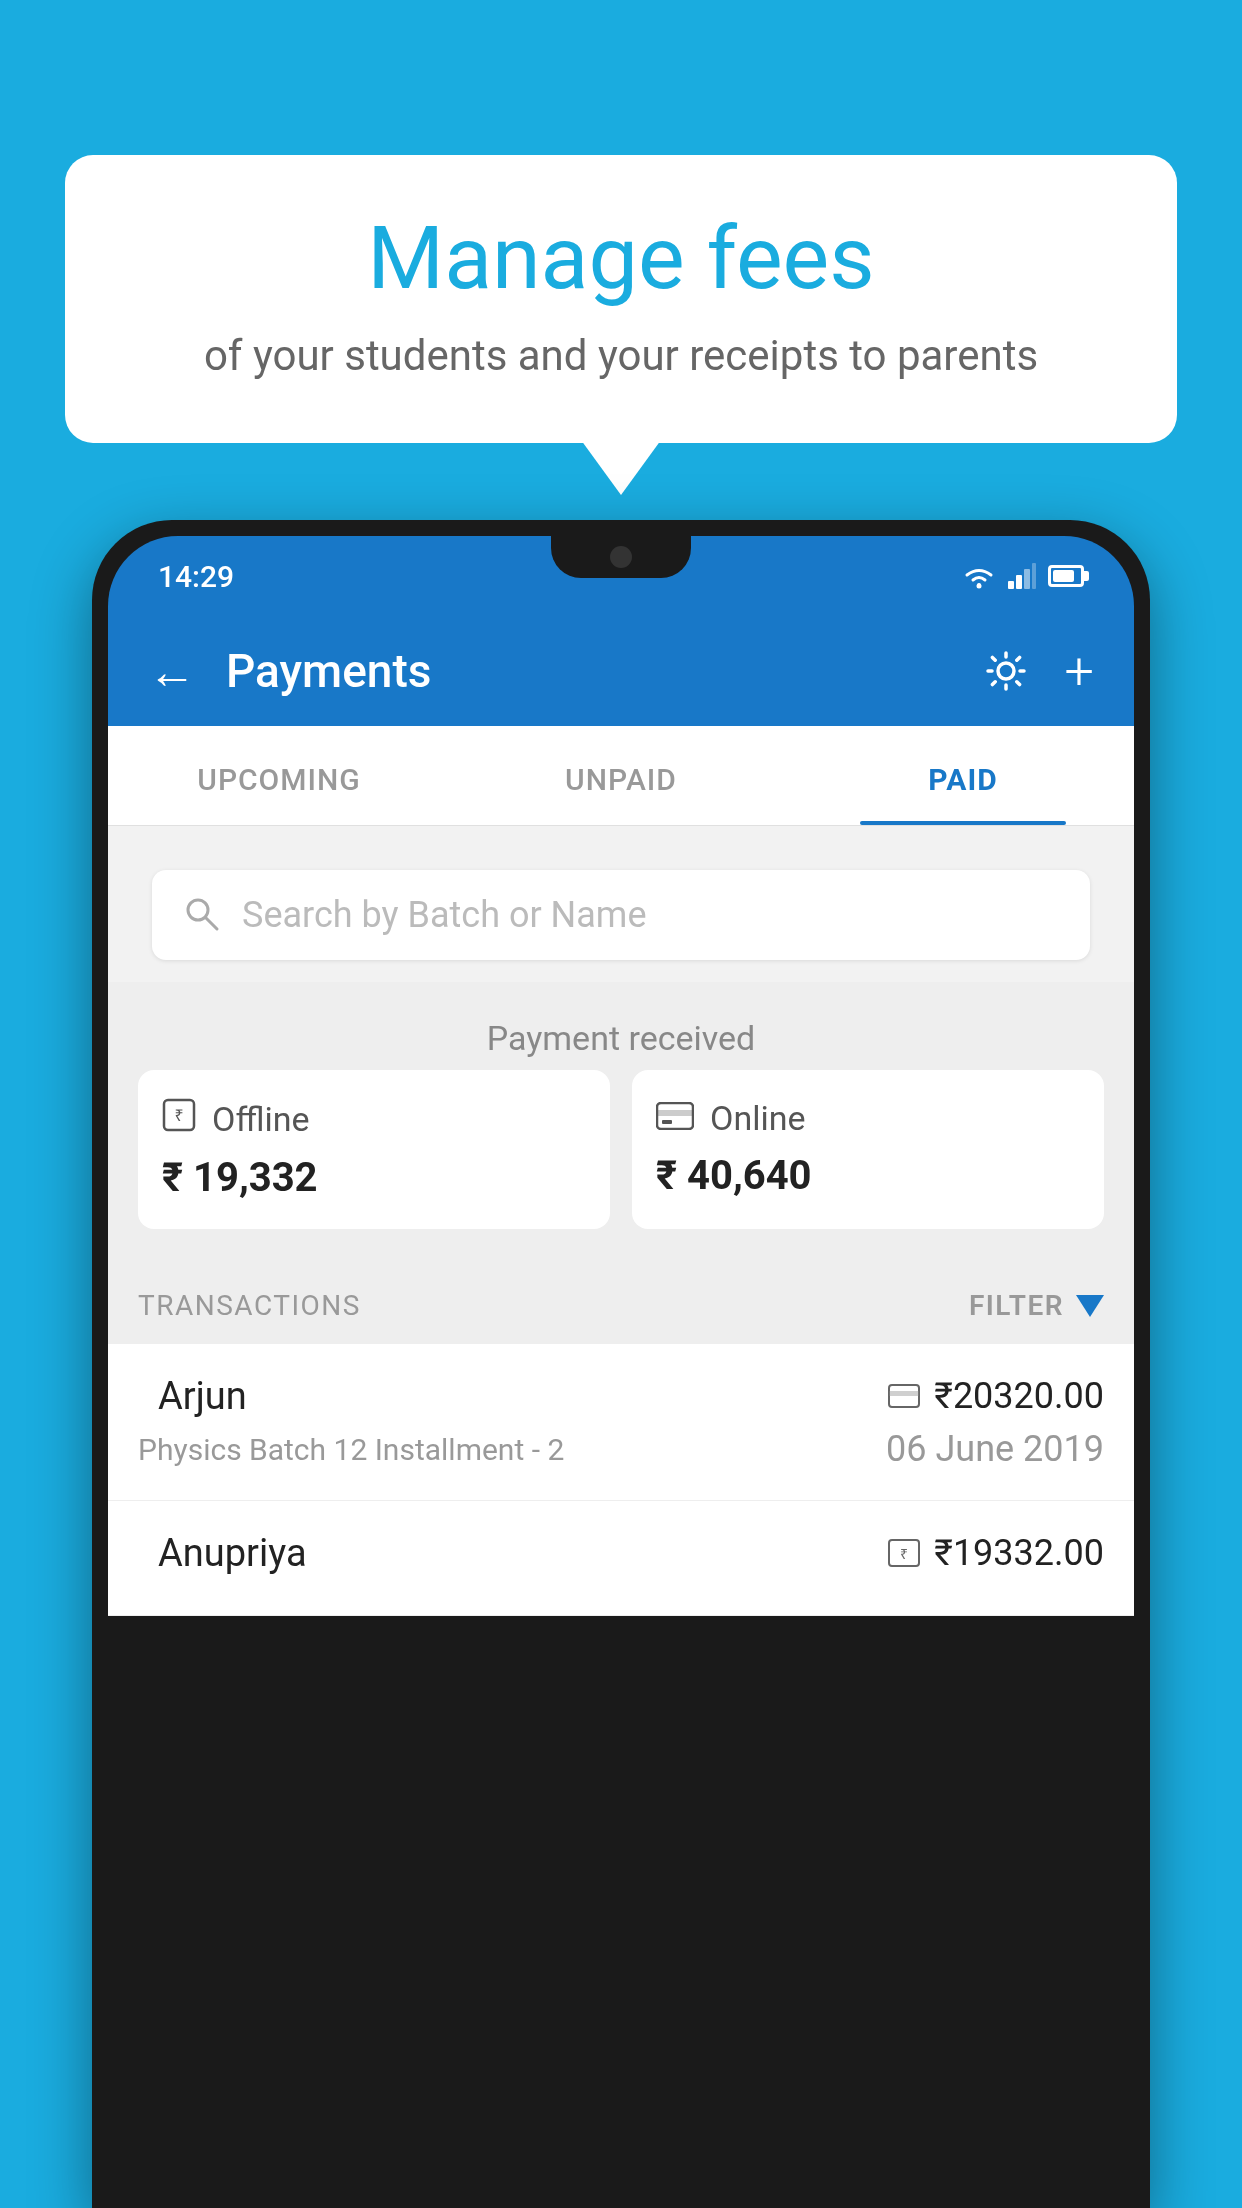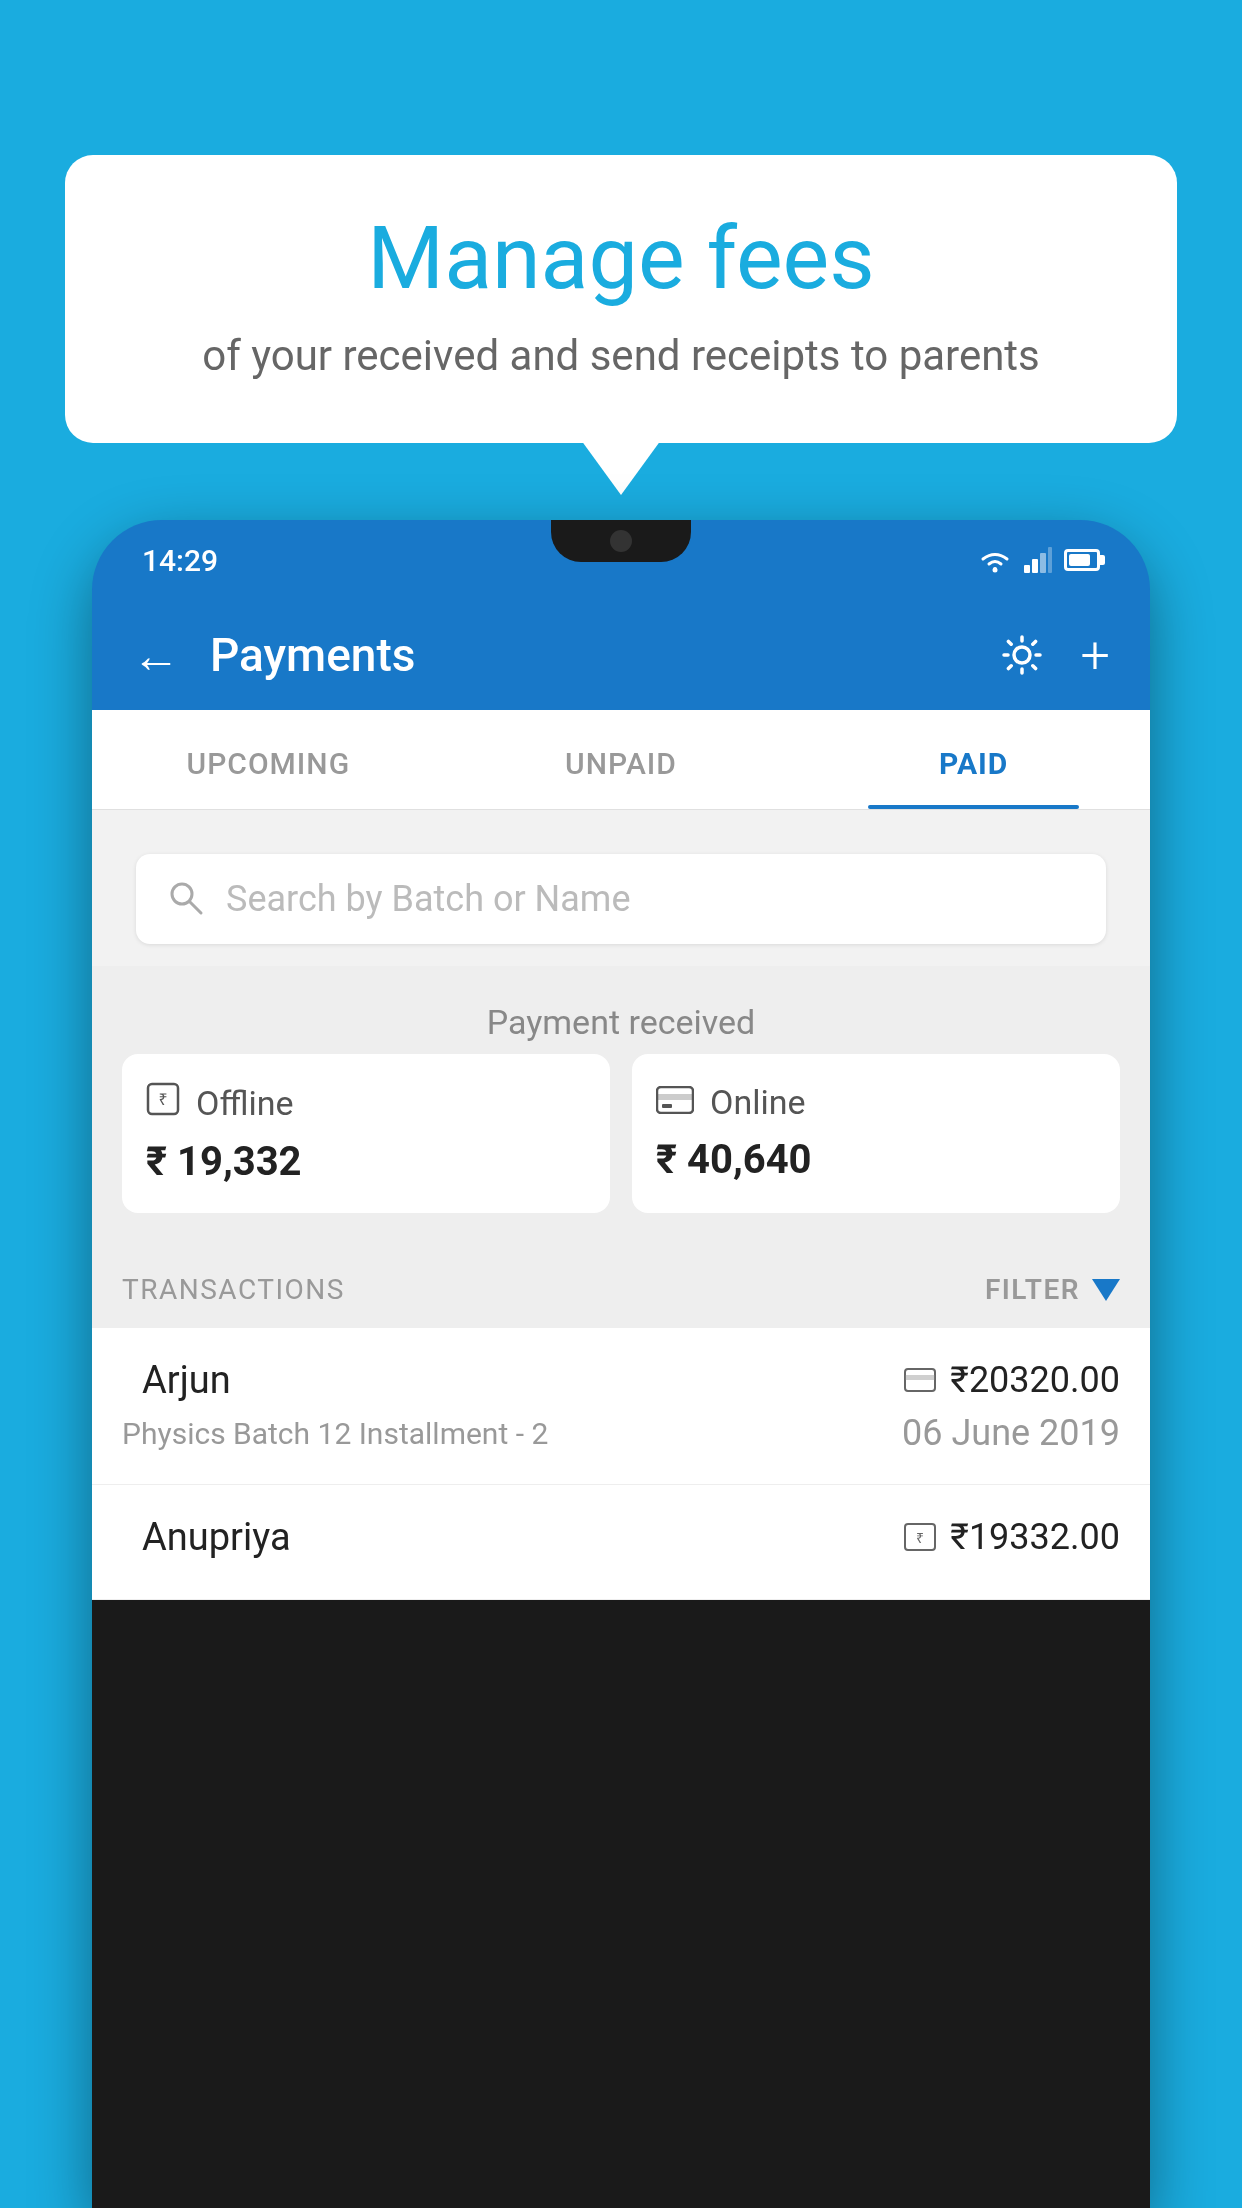--- a/index.html
+++ b/index.html
@@ -59,21 +59,21 @@
 
     
     .phone-frame {
       position: absolute;
       top: 520px;
       left: 92px;
       right: 92px;
       bottom: 0;
       background: #1a1a1a;
       border-radius: 80px 80px 0 0;
-      padding: 0;
+      padding: 16px;
       box-shadow: 0 20px 60px rgba(0,0,0,0.4);
     }
 
     
     .phone-top-bar {
       background: #1878C8;
       height: 80px;
       border-radius: 70px 70px 0 0;
       display: flex;
       align-items: center;
@@ -394,21 +394,21 @@
       font-size: 36px;
       color: #999;
     }
   </style>
 </head>
 <body>
 
 <div class="speech-bubble-container">
   <div class="speech-bubble">
     <div class="bubble-title">Manage fees</div>
-    <div class="bubble-subtitle">of your received and send receipts to parents</div>
+    <div class="bubble-subtitle">of your students and your receipts to parents</div>
   </div>
 </div>
 
 <div class="phone-frame">
 
   <div class="phone-top-bar">
     <span class="status-time">14:29</span>
     <div class="notch">
       <div class="notch-camera"></div>
     </div>

